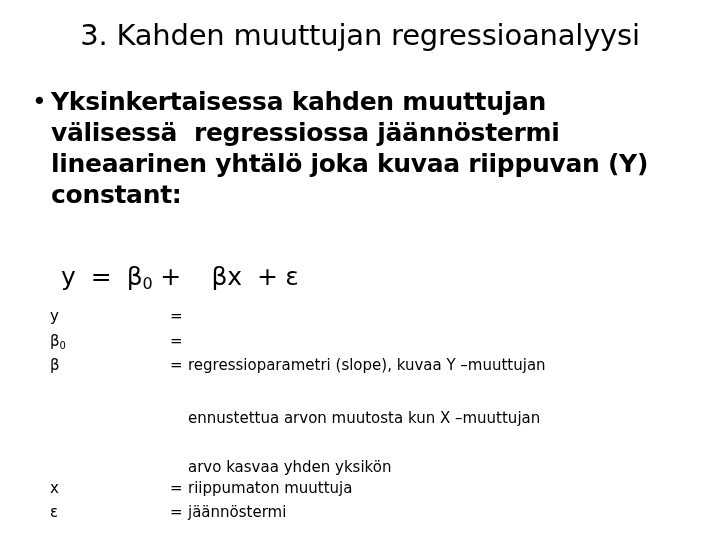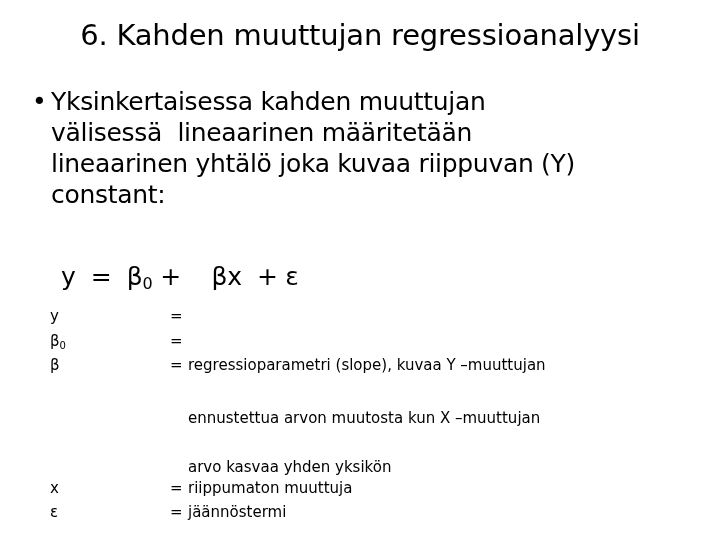--- a/index.html
+++ b/index.html
@@ -61,21 +61,21 @@
     text-align: left;
     color: #000000;
     padding-left: 4px;
     box-sizing: border-box;
   }
 
   .bullet-text {
     flex: 1 1 auto;
     font-family: "DejaVu Sans", sans-serif;
     font-size: 25px;
-    font-weight: 400;
+    font-weight: 700;
     line-height: 31px;
     letter-spacing: -0.3px;
     color: #000000;
   }
   .bullet-text .line {
     white-space: pre;
   }
 
   
   .equation {
@@ -137,28 +137,28 @@
     padding-left: 138px;
     white-space: pre;
     margin-top: 28px;
   }
 </style>
 </head>
 <body>
 
 <div class="slide">
 
-  <div class="slide-title">6. Kahden muuttujan regressioanalyysi</div>
+  <div class="slide-title">3. Kahden muuttujan regressioanalyysi</div>
 
   <div class="body-block">
     <div class="bullet-row">
       <span class="bullet-marker">•</span>
       <div class="bullet-text">
         <div class="line">Yksinkertaisessa kahden muuttujan</div>
-        <div class="line">välisessä  lineaarinen määritetään</div>
+        <div class="line">välisessä  regressiossa jäännöstermi</div>
         <div class="line">lineaarinen yhtälö joka kuvaa riippuvan (Y)</div>
         <div class="line">constant:</div>
       </div>
     </div>
   </div>
 
   <div class="equation"><span>y  =  </span><span>β</span><span class="sub">0</span><span> +    </span><span>β</span><span>x</span><span>  + </span><span>ε</span></div>
 
   <div class="deflist">
 

